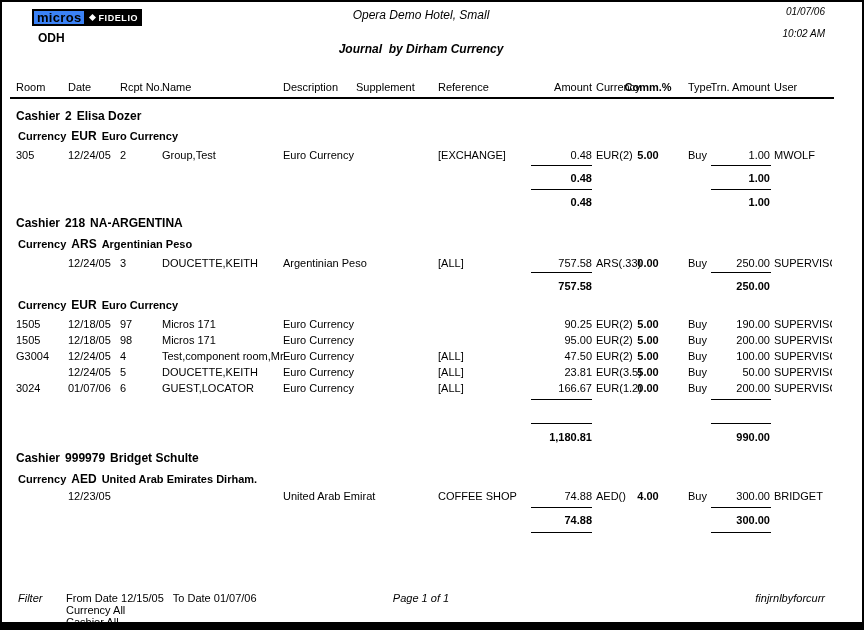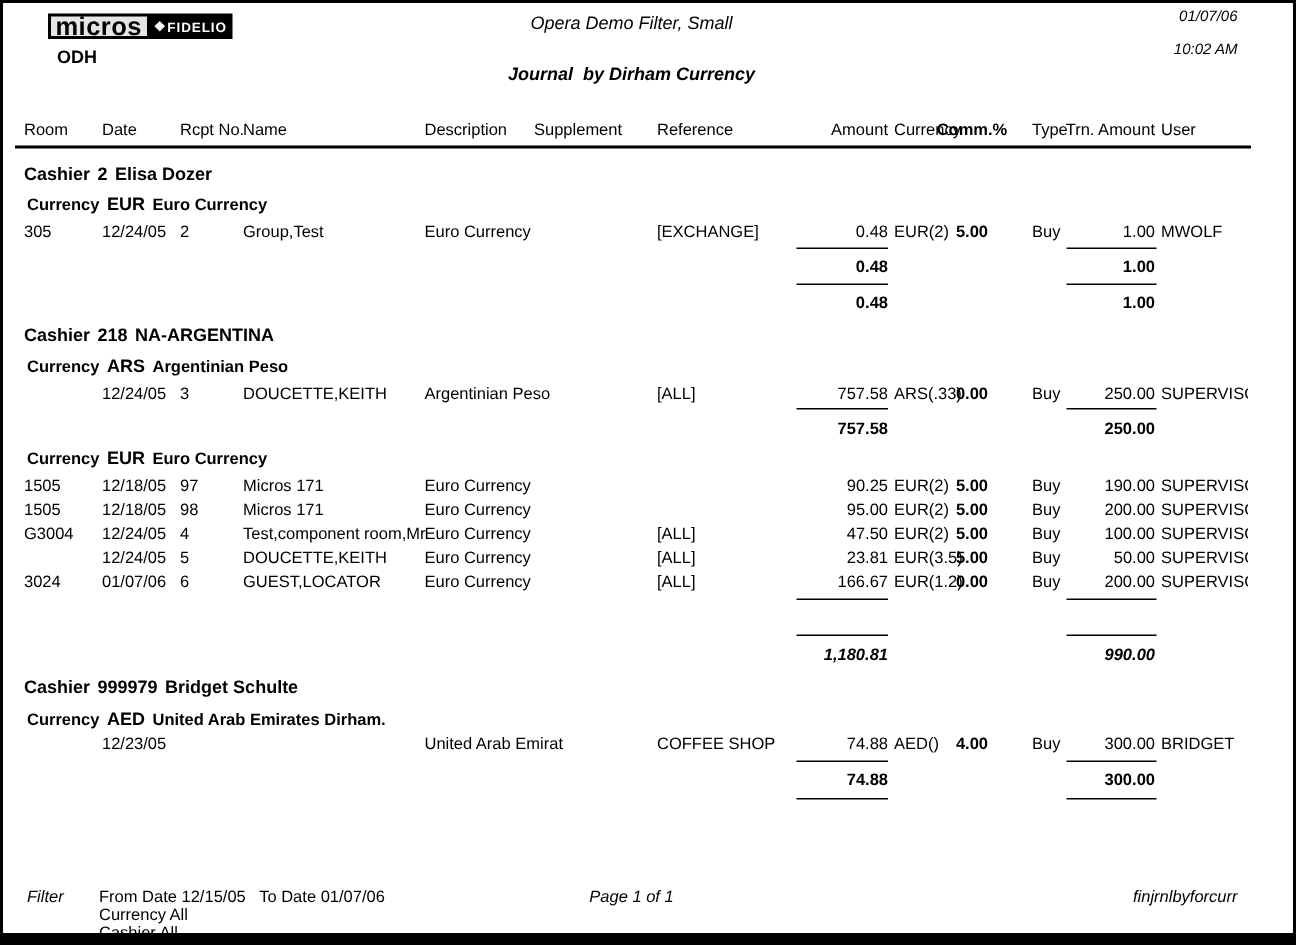--- a/index.html
+++ b/index.html
@@ -12,21 +12,21 @@
   }
   .abs{position:absolute;white-space:nowrap;}
   .ctr{position:absolute;left:0;width:838px;text-align:center;white-space:pre;}
   .it{font-style:italic;}
   .b{font-weight:bold;}
   .fs10{font-size:10px;}
   .fs11{font-size:11px;}
   .fs12{font-size:12px;}
   
   .logo{position:absolute;left:30px;top:7px;display:flex;height:17px;}
-  .logo-micros{background:#e5e5e5;border:2px solid #000;font-weight:bold;font-size:17px;
+  .logo-micros{background:#3b82f6;border:2px solid #000;font-weight:bold;font-size:13px;
     padding:0 3px;display:flex;align-items:center;letter-spacing:.3px;}
   .logo-black{background:#000;color:#fff;display:flex;align-items:center;padding:0 4px;gap:3px;}
   .diamond{width:5px;height:5px;background:#fff;transform:rotate(45deg);flex:0 0 auto;}
   .logo-fid{font-weight:bold;font-size:9px;letter-spacing:.6px;}
   
   .ln{position:absolute;left:0;width:838px;height:13px;font-size:11px;}
   .c{position:absolute;top:0;white-space:nowrap;}
   .room{left:14px;} .date{left:66px;} .rcpt{left:118px;} .nm{left:160px;}
   .dsc{left:281px;} .sup{left:354px;} .ref{left:436px;}
   .amt{left:470px;width:120px;text-align:right;}
@@ -51,21 +51,21 @@
 
   <div class="logo">
     <span class="logo-micros">micros</span>
     <span class="logo-black">
       <span class="diamond"></span>
       <span class="logo-fid">FIDELIO</span>
     </span>
   </div>
   <div class="abs b fs12" style="left:36px;top:29px;">ODH</div>
 
-  <div class="ctr it fs12" style="top:6px;">Opera Demo Filter, Small</div>
+  <div class="ctr it fs12" style="top:6px;">Opera Demo Hotel, Small</div>
   <div class="ctr it b fs12" style="top:40px;">Journal  by Dirham Currency</div>
 
   <div class="abs it fs10" style="right:37px;top:4px;">01/07/06</div>
   <div class="abs it fs10" style="right:37px;top:26px;">10:02 AM</div>
 
   <div class="ln" style="top:79px;">
     <span class="c room">Room</span>
     <span class="c date">Date</span>
     <span class="c rcpt">Rcpt No.</span>
     <span class="c nm">Name</span>
@@ -206,21 +206,21 @@
     <span class="c cur">EUR(1.2)</span>
     <span class="c com">0.00</span>
     <span class="c typ">Buy</span>
     <span class="c trn">200.00</span>
     <span class="c usr">SUPERVISOR</span>
   </div>
   <div class="rl rl-a" style="top:397px;"></div>
   <div class="rl rl-t" style="top:397px;"></div>
   <div class="rl rl-a" style="top:421px;"></div>
   <div class="rl rl-t" style="top:421px;"></div>
-  <div class="ln" style="top:429px;font-style:italic;">
+  <div class="ln" style="top:429px;">
     <span class="c amt b">1,180.81</span>
     <span class="c trn b">990.00</span>
   </div>
 
   <div class="ln b hgap" style="top:449px;left:14px;width:auto;font-size:12px;">
     <span>Cashier</span><span>999979</span><span>Bridget Schulte</span>
   </div>
   <div class="ln b hgap" style="top:470px;left:16px;width:auto;">
     <span>Currency</span><span class="code">AED</span><span>United Arab Emirates Dirham.</span>
   </div>

